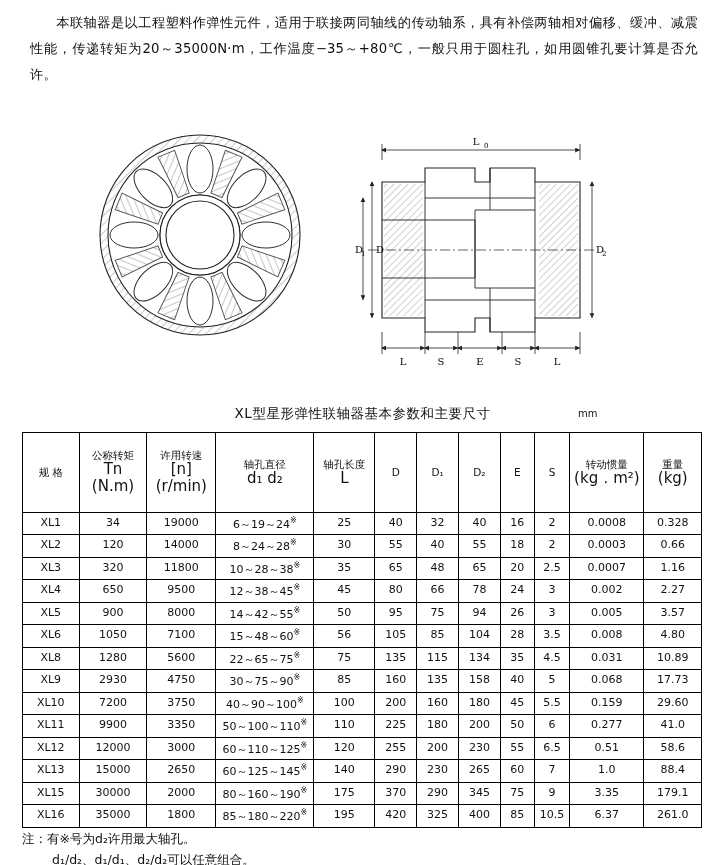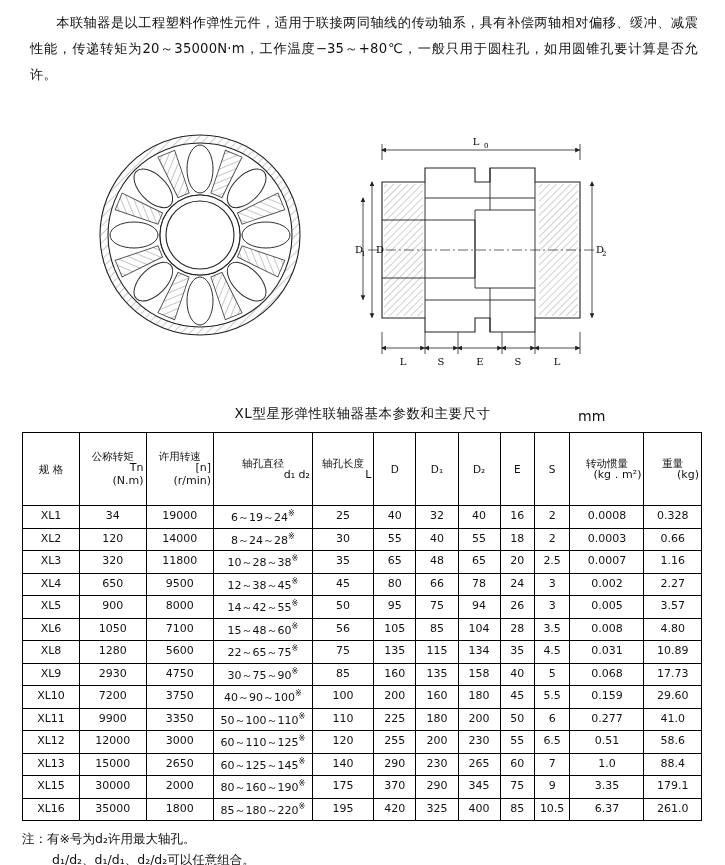--- a/index.html
+++ b/index.html
@@ -34,21 +34,21 @@
     position:absolute;
     left:0; top:405px; width:725px;
     text-align:center;
     font-size:13.5px;
     font-weight:normal;
     letter-spacing:0.5px;
   }
   .mm-label{
     position:absolute;
     left:578px; top:408px;
-    font-size:14px;
+    font-size:10px;
   }
   table.spec{
     position:absolute;
     left:22px; top:432px;
     width:680px;
     border-collapse:collapse;
     font-size:11px;
     background:#fff;
   }
   table.spec th, table.spec td{
@@ -57,21 +57,21 @@
     padding:0;
     height:22px;
     line-height:1.15;
     font-weight:normal;
   }
   table.spec thead th{
     font-size:10.5px;
     height:40px;
     padding:16px 2px;
   }
-  table.spec thead th .sub{font-size:11px;display:block;text-align:right;}
+  table.spec thead th .sub{font-size:15px;display:block;}
   table.spec tbody td{font-size:11px;height:21.5px;}
   .col-spec{width:56px;}
   .col-tn{width:66px;}
   .col-n{width:66px;}
   .col-d{width:104px;}
   .col-L{width:62px;}
   .col-D{width:40px;}
   .col-D1{width:40px;}
   .col-D2{width:40px;}
   .col-E{width:32px;}

